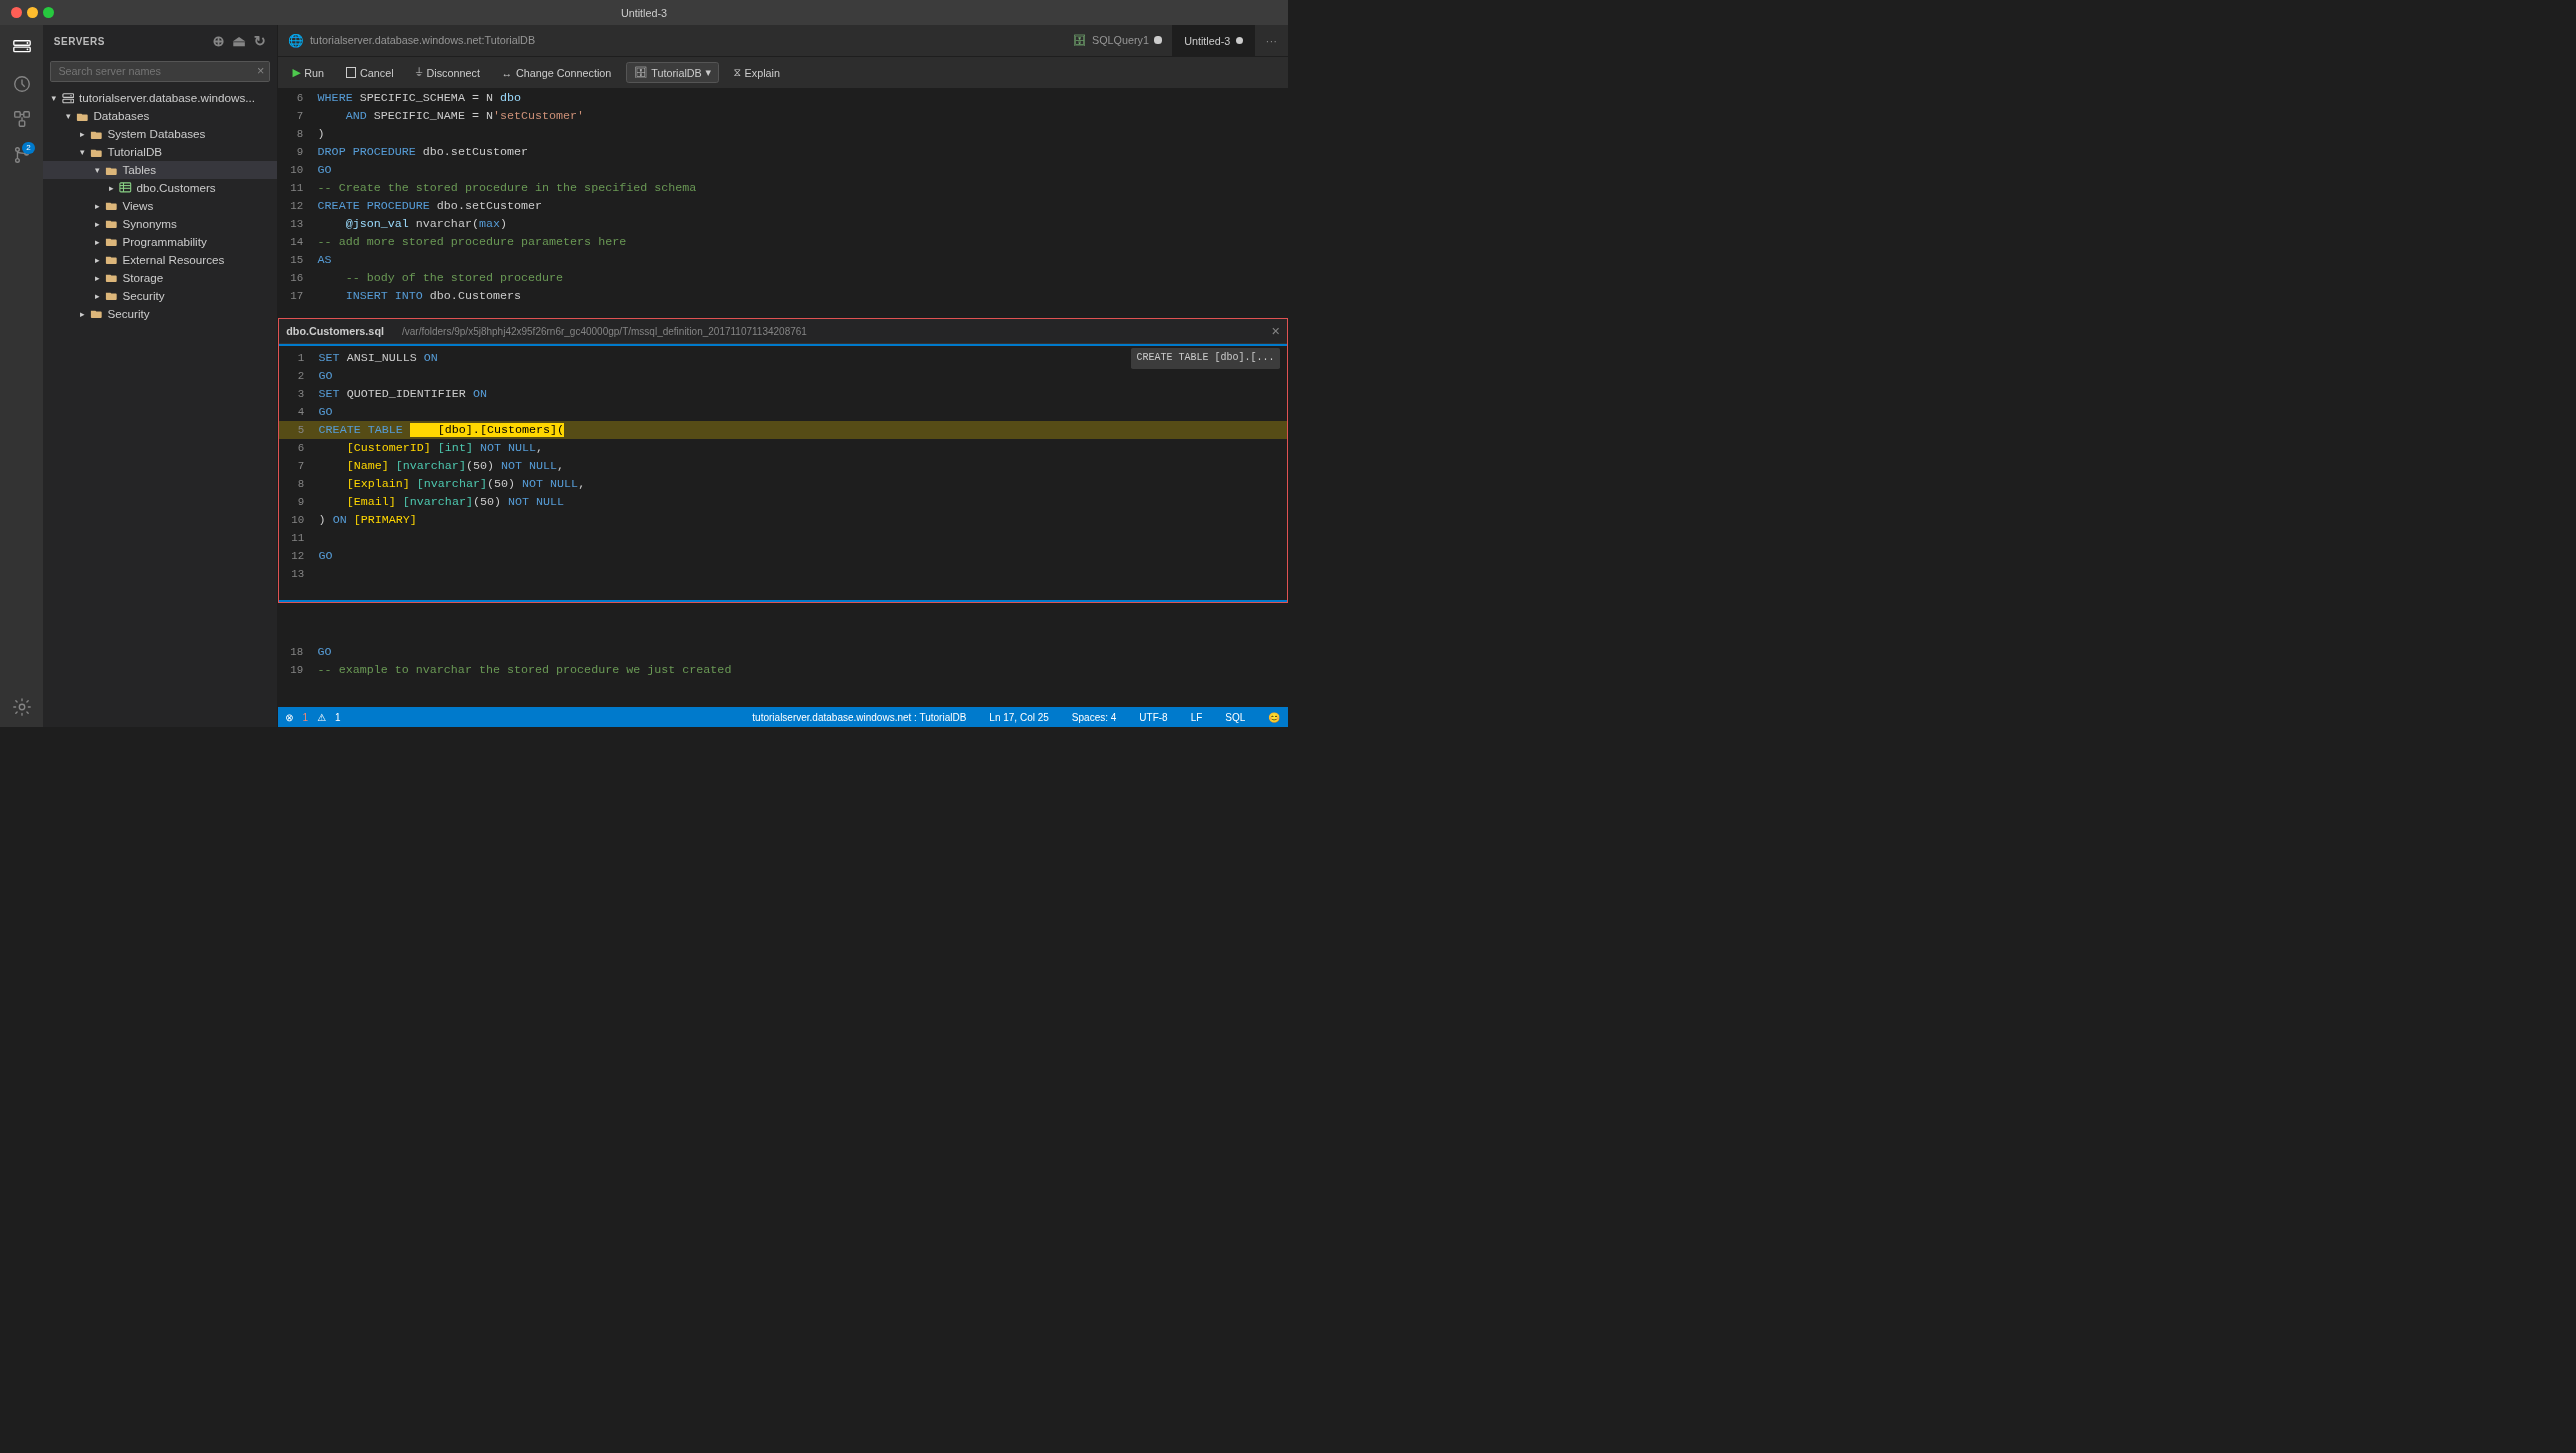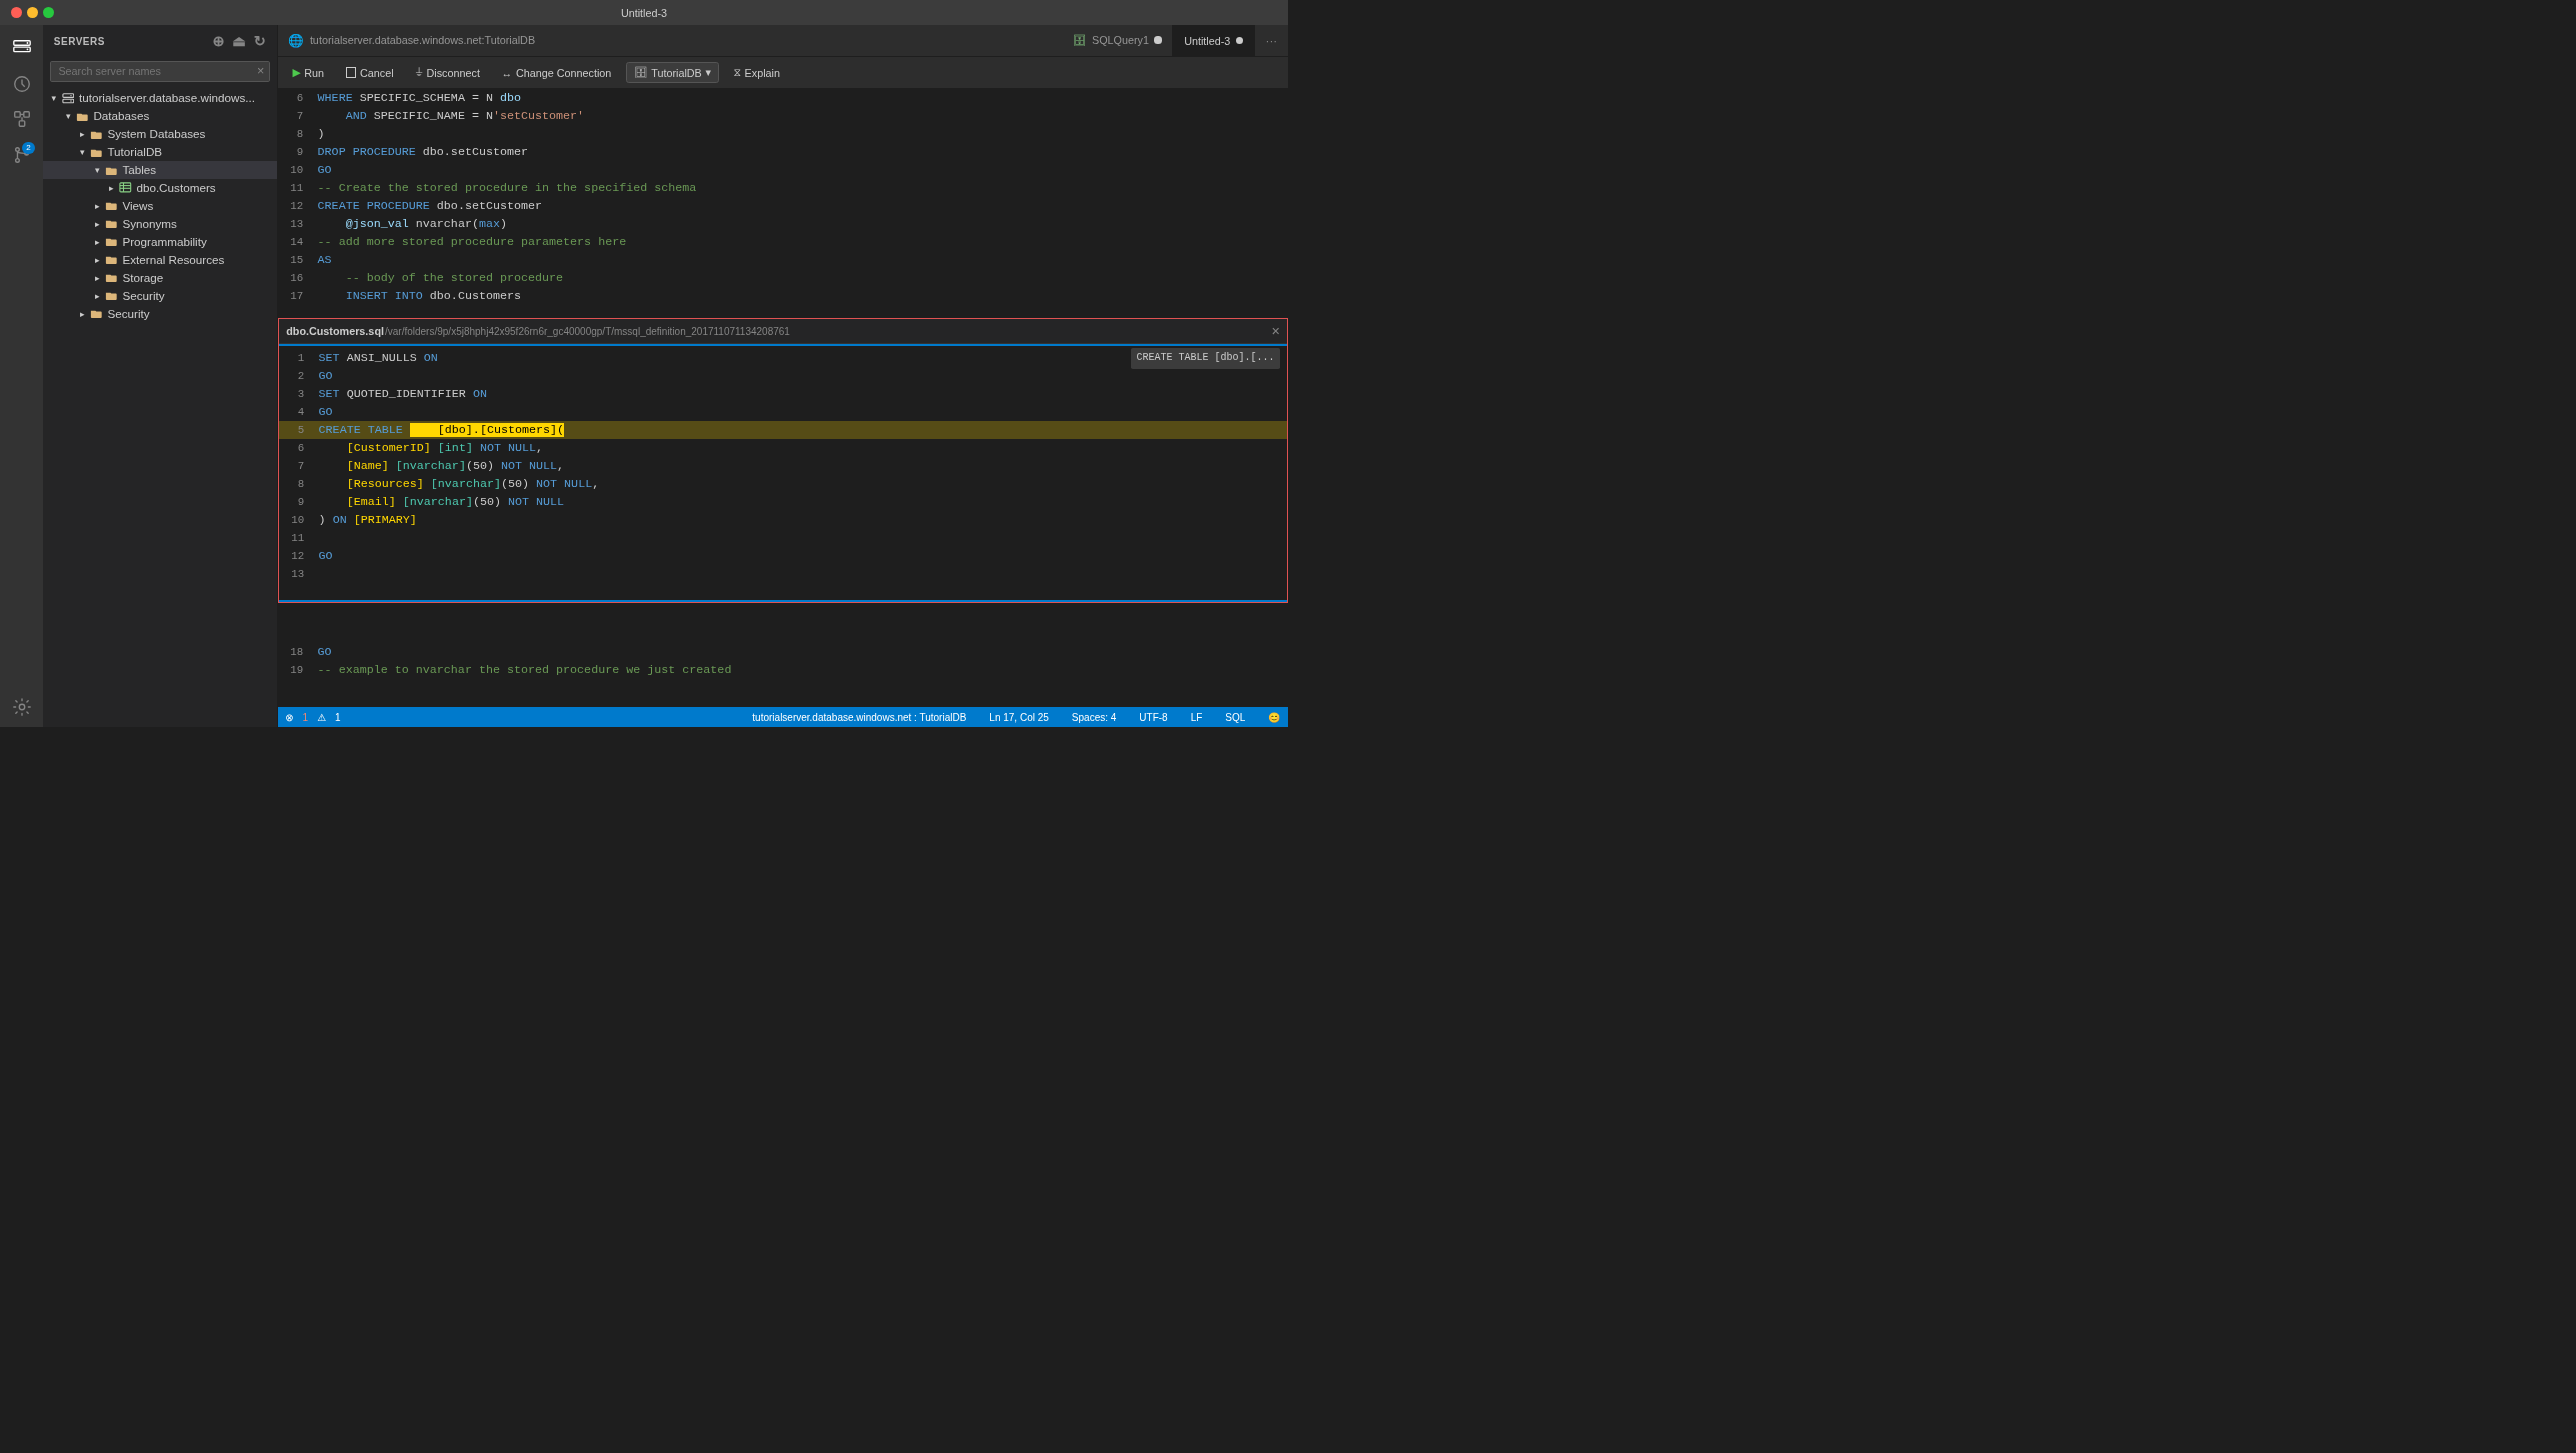--- a/index.html
+++ b/index.html
@@ -356,21 +356,21 @@
       z-index: 10;
       display: flex;
       flex-direction: column;
     }
     .peek-header {
       height: 25px;
       background: #252526;
       display: flex;
       align-items: center;
       padding: 0 7.2px;
-      gap: 1px;
+      gap: 18px;
       border-bottom: 0.9px solid #333;
       flex-shrink: 0;
     }
     .peek-title {
       font-size: 10.8px;
       color: #cccccc;
       font-weight: 600;
     }
     .peek-path {
       font-size: 10px;
@@ -766,21 +766,21 @@
             <div class="code-line">
               <span class="line-num">6</span>
               <span class="line-content">    <span class="bracket">[CustomerID]</span> <span class="type">[int]</span> <span class="kw">NOT NULL</span>,</span>
             </div>
             <div class="code-line">
               <span class="line-num">7</span>
               <span class="line-content">    <span class="bracket">[Name]</span> <span class="type">[nvarchar]</span>(50) <span class="kw">NOT NULL</span>,</span>
             </div>
             <div class="code-line">
               <span class="line-num">8</span>
-              <span class="line-content">    <span class="bracket">[Resources]</span> <span class="type">[nvarchar]</span>(50) <span class="kw">NOT NULL</span>,</span>
+              <span class="line-content">    <span class="bracket">[Explain]</span> <span class="type">[nvarchar]</span>(50) <span class="kw">NOT NULL</span>,</span>
             </div>
             <div class="code-line">
               <span class="line-num">9</span>
               <span class="line-content">    <span class="bracket">[Email]</span> <span class="type">[nvarchar]</span>(50) <span class="kw">NOT NULL</span></span>
             </div>
             <div class="code-line">
               <span class="line-num">10</span>
               <span class="line-content">) <span class="kw">ON</span> <span class="bracket">[PRIMARY]</span></span>
             </div>
             <div class="code-line">

